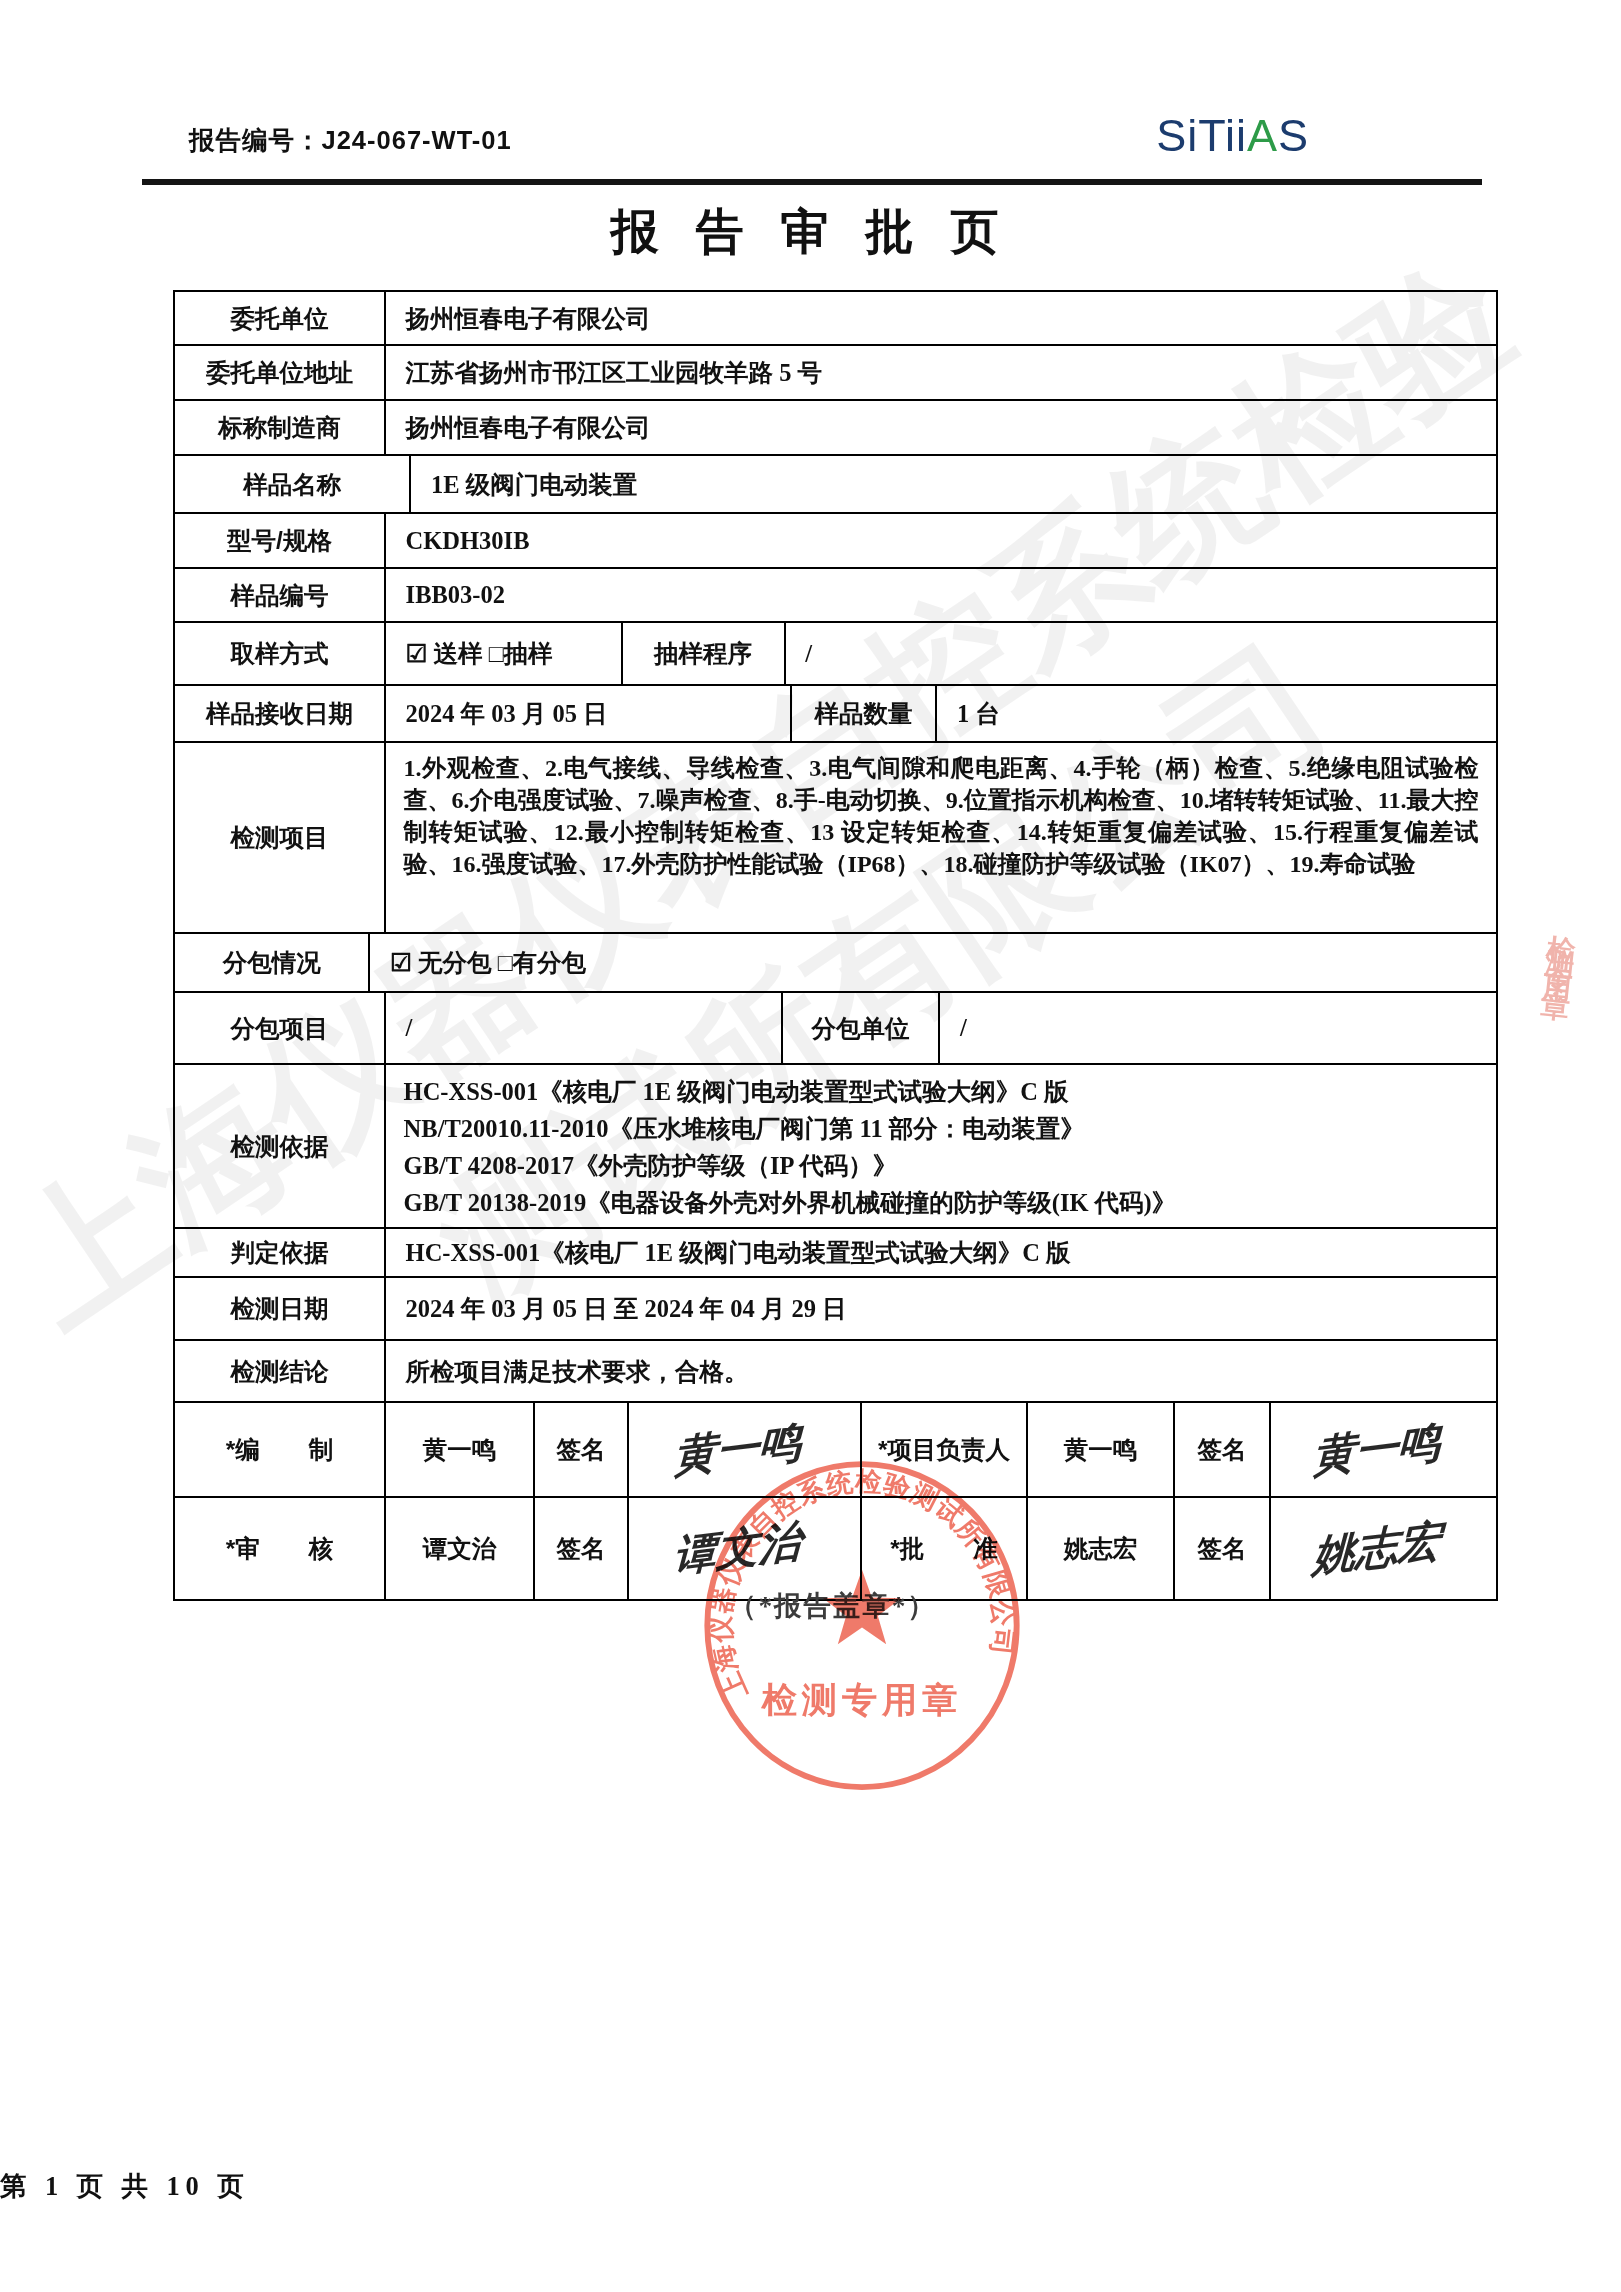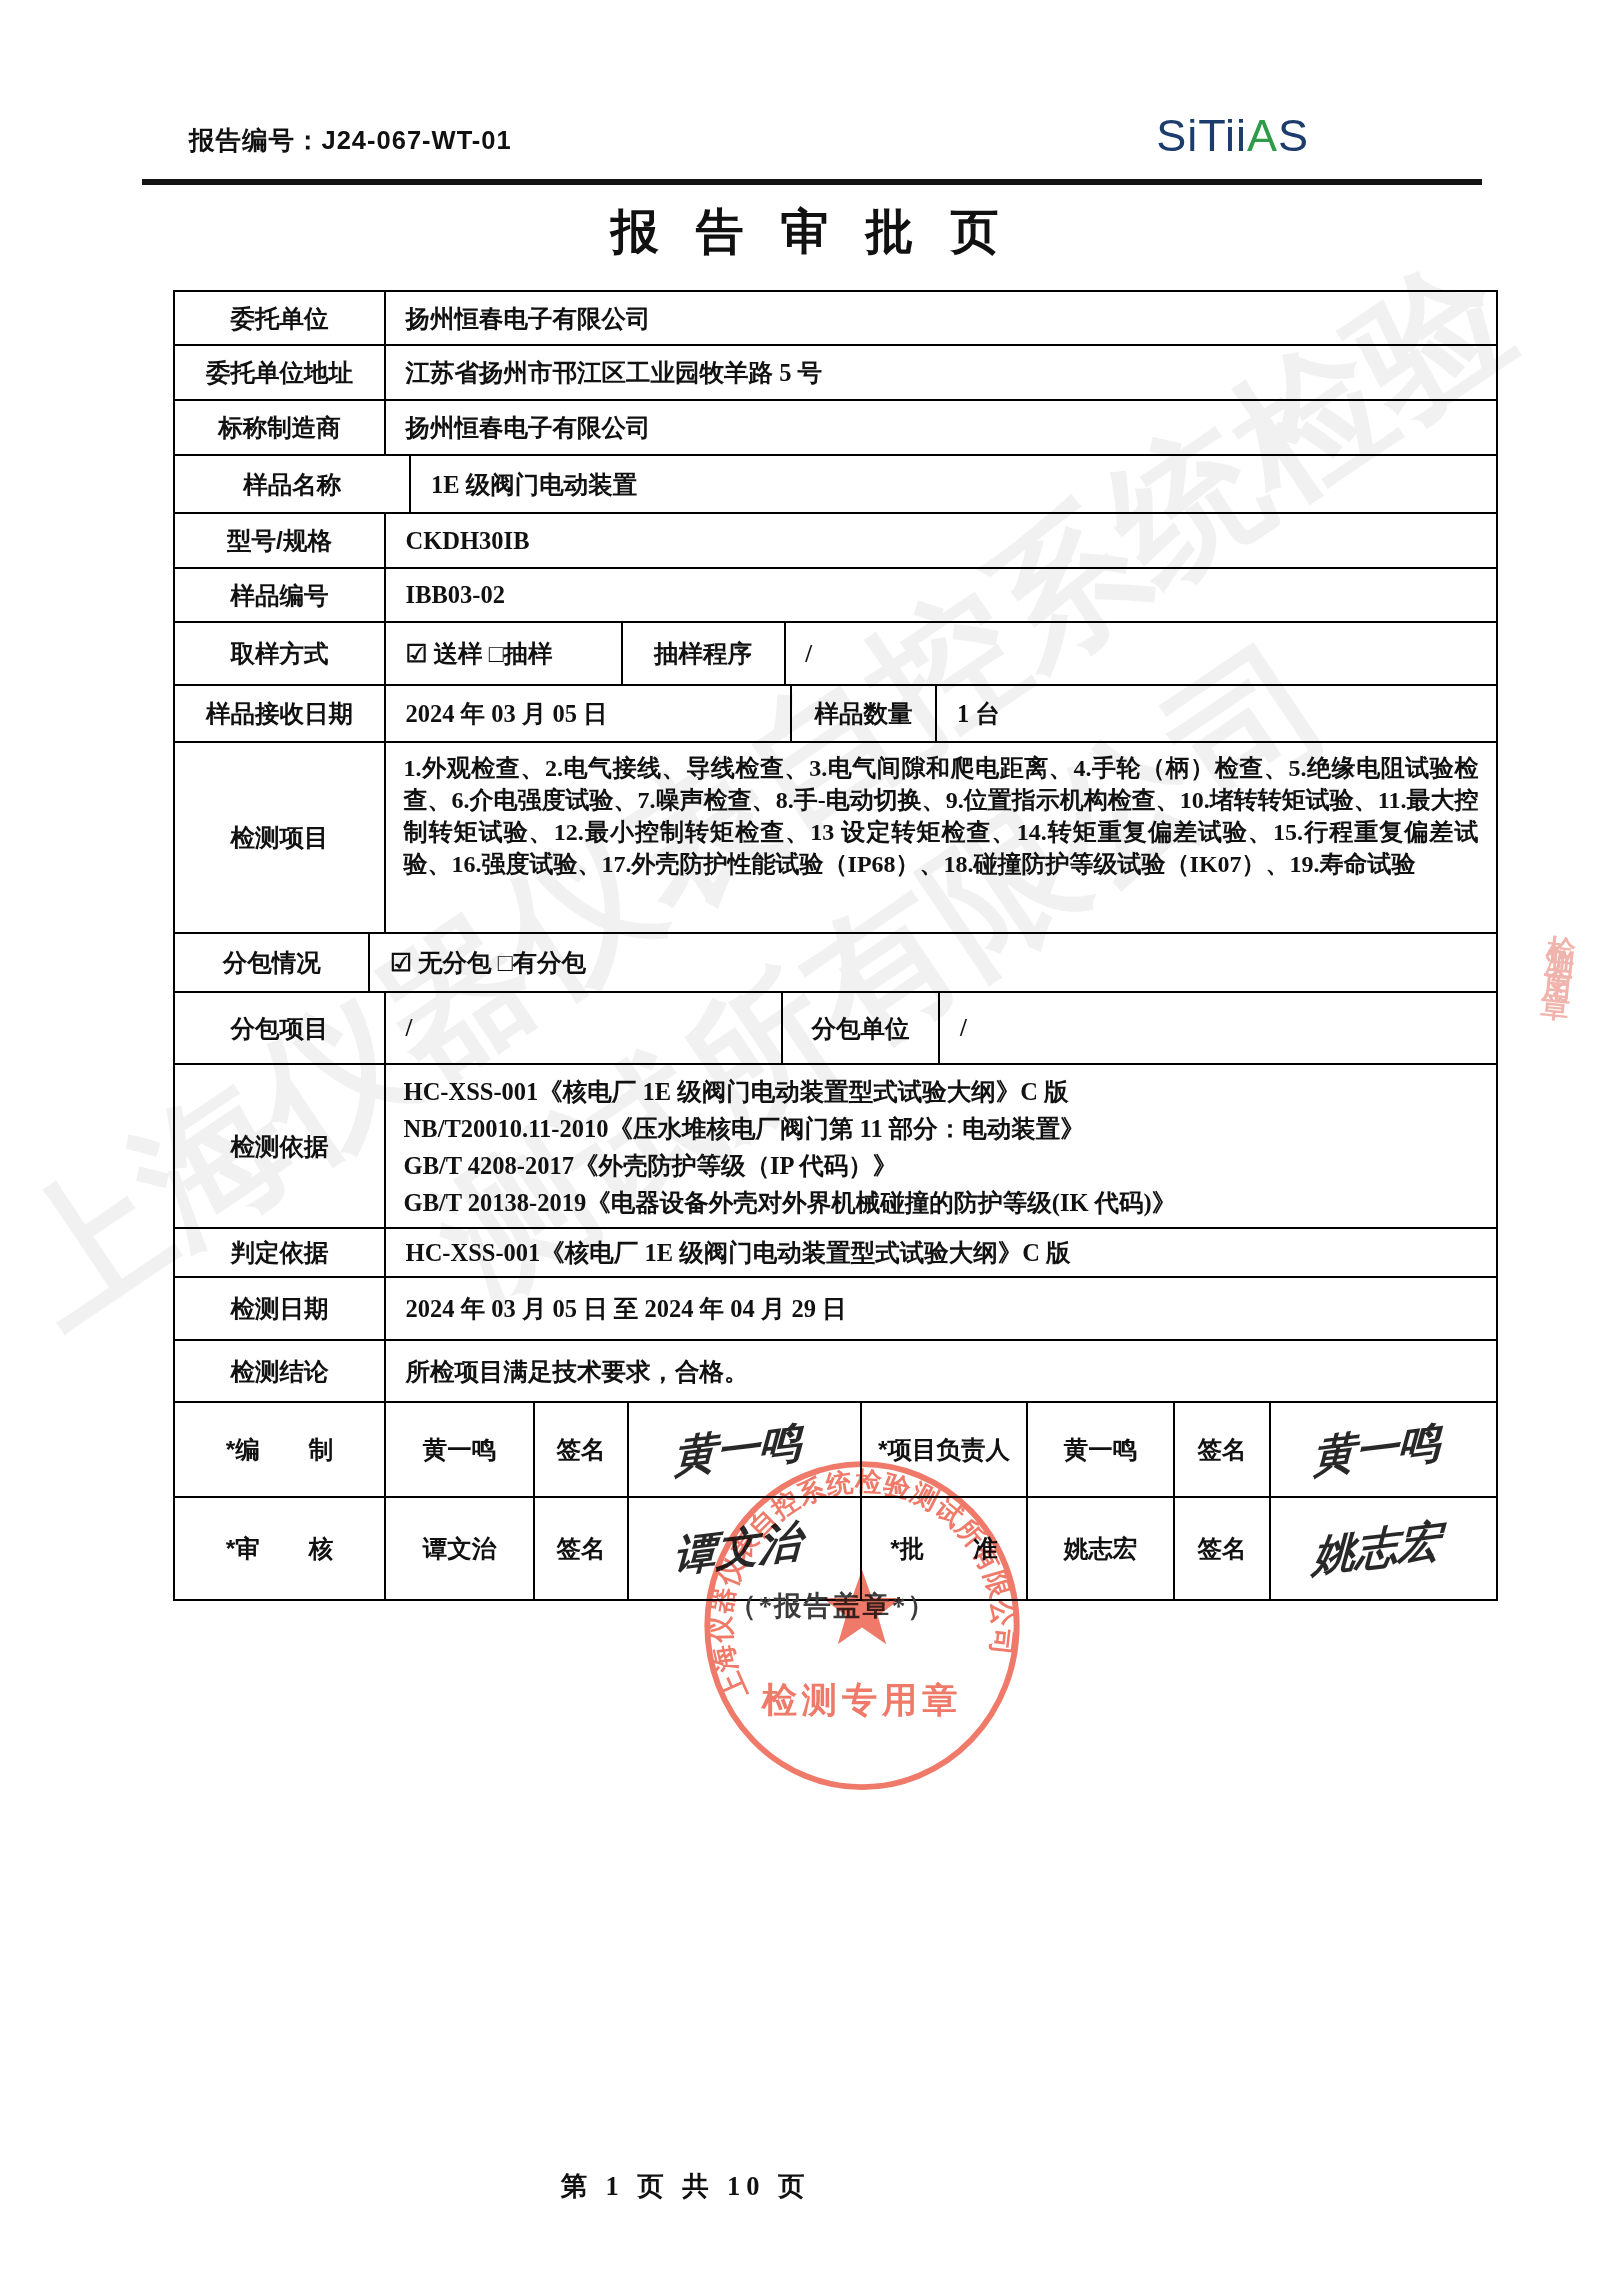--- a/index.html
+++ b/index.html
@@ -29,21 +29,21 @@
   .lines{display:block;padding:7.8px 17.6px;font-weight:bold;font-size:24.5px;line-height:37px;}
   .handwrite{font-size:43px;font-weight:bold;font-style:italic;opacity:.9;
     transform:rotate(-7deg) skewX(-9deg);white-space:nowrap;}
   
   .stamp-caption{left:729px;top:1588px;font-size:27.4px;font-weight:bold;color:#3c3c3c;letter-spacing:2px;}
   .stamp-svg{left:676px;top:1449px;mix-blend-mode:multiply;opacity:.92;}
   .watermark{left:-59px;top:667px;width:1764px;font-size:147px;font-weight:bold;color:#000;opacity:0.05;
     transform:rotate(-34deg);line-height:216px;text-align:center;pointer-events:none;}
   .side-mark{right:39px;top:912px;writing-mode:vertical-rl;color:#e05a48;opacity:.45;font-size:29px;
     letter-spacing:13.7px;font-weight:bold;transform:rotate(6deg);}
-  .footer{left:0;top:2168px;width:1371px;text-align:center;font-size:26.5px;font-weight:bold;letter-spacing:5.9px;}
+  .footer{left:0;top:2168px;width:1371px;font-size:26.5px;font-weight:bold;letter-spacing:5.9px;}
 </style>
 </head>
 <body>
 
 <div class="abs report-no">报告编号：J24-067-WT-01</div>
 <div class="abs logo">
   <span class="navy">SiTii</span><span class="green">A</span><span class="navy">S</span>
 </div>
 <div class="abs head-rule"></div>
 <div class="abs page-title">报 告 审 批 页</div>

